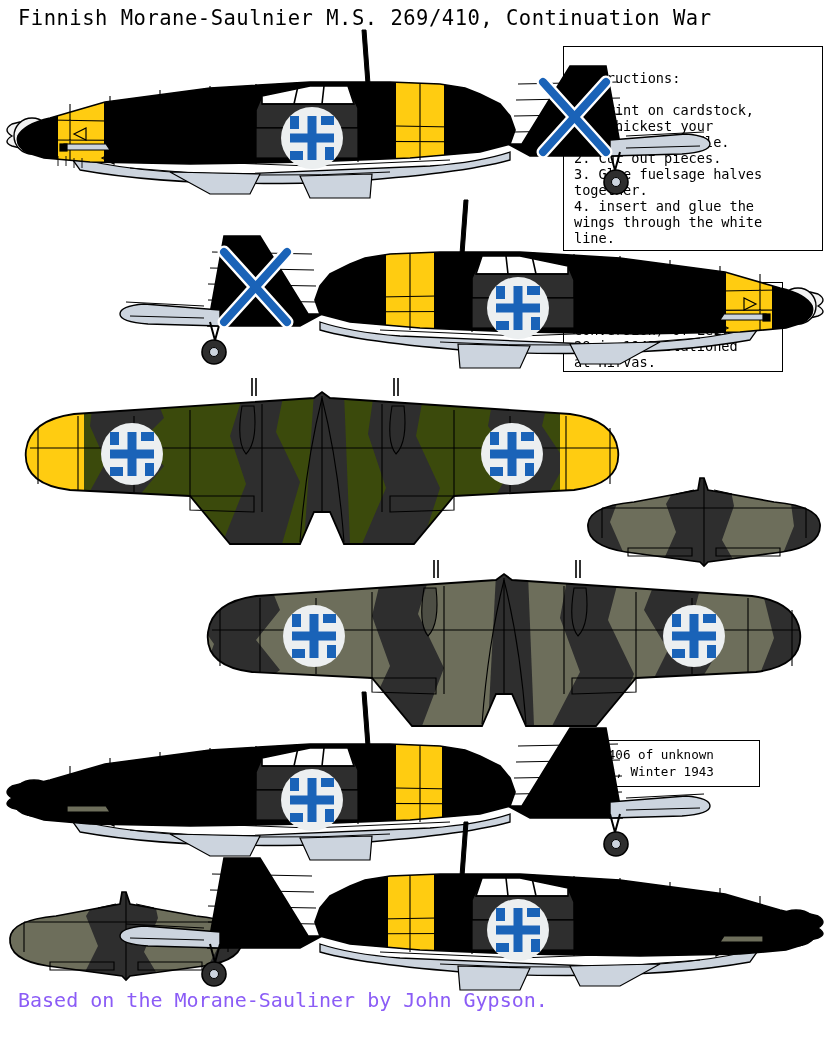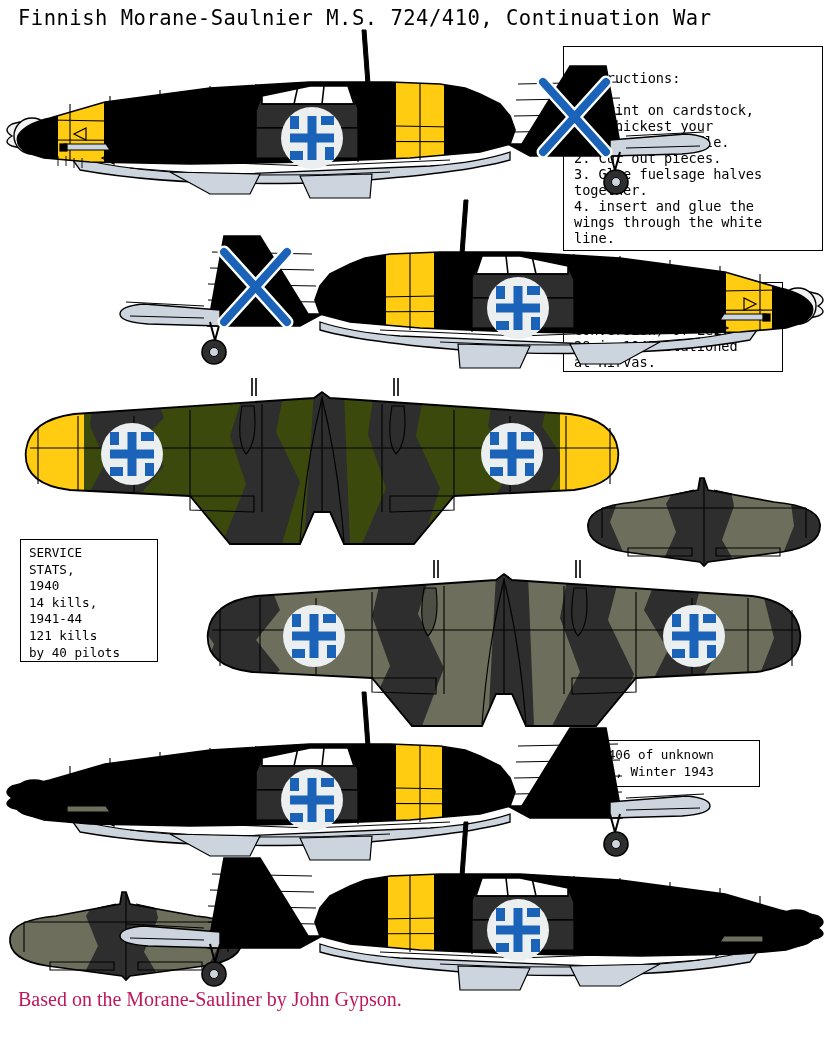--- a/index.html
+++ b/index.html
@@ -2,65 +2,58 @@
 <html><head>
 <meta charset="utf-8">
 <style>
   html,body{margin:0;padding:0;background:#ffffff;}
   body{width:830px;height:1058px;position:relative;overflow:hidden;
        font-family:"DejaVu Sans Mono","Liberation Mono",monospace;}
   .page{position:absolute;left:0;top:0;width:830px;height:1058px;}
 
   .title{position:absolute;left:18px;top:6px;font-size:20.5px;letter-spacing:0.5px;
          color:#000;white-space:nowrap;}
-  .footer{position:absolute;left:18px;font-size:20px;color:#be185d;white-space:nowrap;font-family:Liberation Serif, serif;}
+  .footer{position:absolute;left:18px;font-size:20px;color:#8b5cf6;white-space:nowrap;}
   .footer.l1{top:988px;}
   .footer.l2{top:1016px;}
 
   .box{position:absolute;border:1.6px solid #000;background:#fff;box-sizing:border-box;
        font-size:13.6px;line-height:16px;color:#000;padding:23px 8px 6px 10px;
        white-space:pre-wrap;}
   #instructions-box{left:563px;top:46px;width:260px;height:205px;}
   #ms615-box{left:563px;top:282px;width:220px;height:90px;}
   #service-box{left:20px;top:539px;width:138px;height:123px;
                font-size:12.6px;line-height:16.6px;padding:5px 6px 4px 8px;}
   #ms406-box{left:578px;top:740px;width:182px;height:47px;
              font-size:12.6px;line-height:17px;padding:5px 6px;}
 
   svg.art{position:absolute;left:0;top:0;width:830px;height:1058px;overflow:visible;}
 </style>
 </head>
 <body>
 
 <div class="page" data-name="paper-model-sheet">
 
-  <div class="title" data-name="page-title">Finnish Morane-Saulnier M.S. 724/410, Continuation War</div>
+  <div class="title" data-name="page-title">Finnish Morane-Saulnier M.S. 269/410, Continuation War</div>
 
   <div class="box" id="instructions-box" data-name="instructions-box">Instructions:
 
 1. Print on cardstock,
 the thickest your
 printer can handle.
 2. Cut out pieces.
 3. Glue fuelsage halves
 together.
 4. insert and glue the
 wings through the white
 line.</div>
   <div class="box" id="ms615-box" data-name="ms615-caption-box">MS-615 (M.S. 410
 conversion) of LeLv
 28 in 1943 stationed
 at Hirvas.</div>
-  <div class="box" id="service-box" data-name="service-stats-box">SERVICE
-STATS,
-1940
-14 kills,
-1941-44
-121 kills
-by 40 pilots</div>
   <div class="box" id="ms406-box" data-name="ms406-caption-box">MS-406 of unknown
 unit, Winter 1943</div>
 
   <svg class="art" viewBox="0 0 830 1058" data-name="aircraft-artwork">
     <defs>
 
       <g id="roundel">
         <circle cx="0" cy="0" r="31" fill="#eceff0"></circle>
         <g fill="#1a63b8">
           <rect x="-4.5" y="-22" width="9" height="44"></rect>

